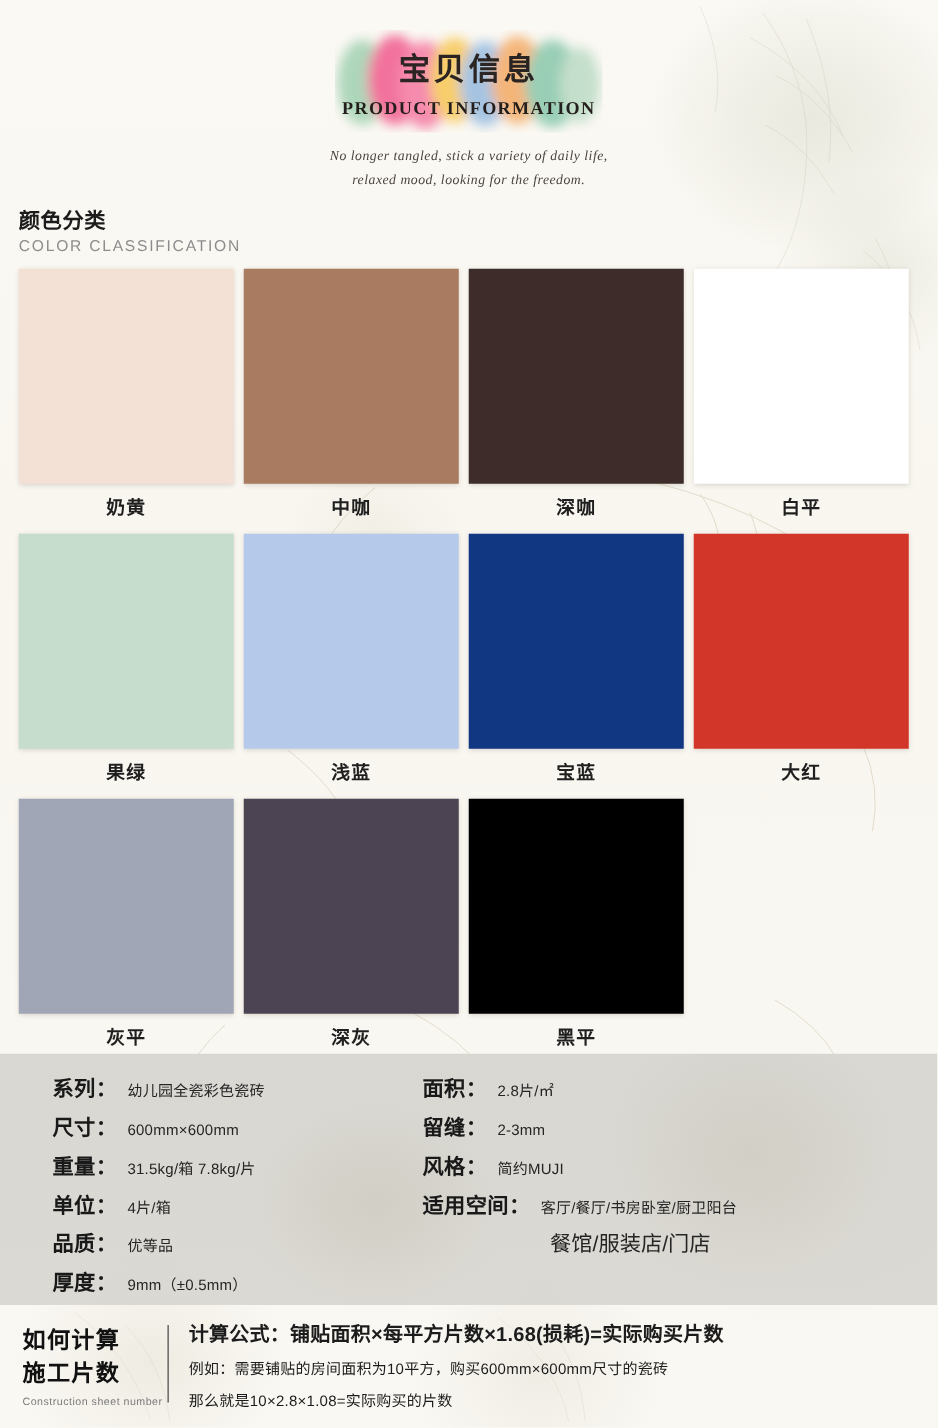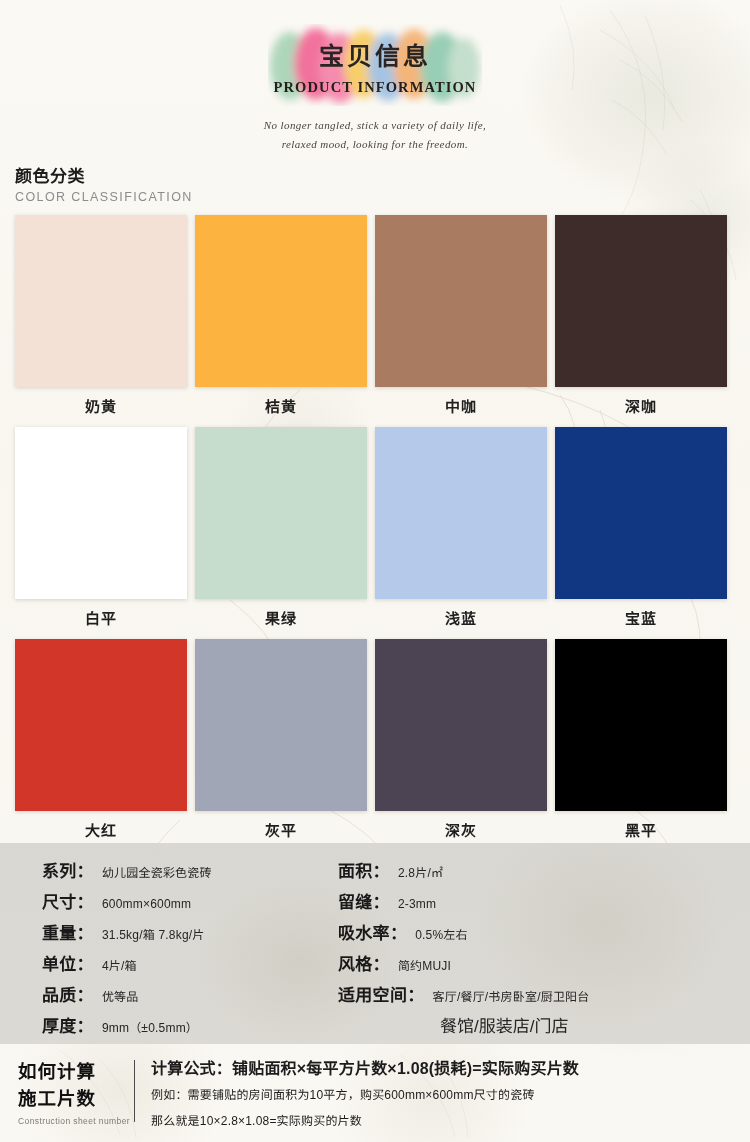--- a/index.html
+++ b/index.html
@@ -295,24 +295,20 @@
     <div class="en">COLOR CLASSIFICATION</div>
   </div>
 
   <div class="swatch-grid">
 
     <div class="swatch-cell r1">
       <div class="swatch-chip" style="background: rgb(244, 225, 214);"></div>
       <div class="swatch-label">奶黄</div>
     </div>
     <div class="swatch-cell r1">
-      <div class="swatch-chip" style="background: rgb(253, 179, 63);"></div>
-      <div class="swatch-label">桔黄</div>
-    </div>
-    <div class="swatch-cell r1">
       <div class="swatch-chip" style="background: rgb(169, 123, 97);"></div>
       <div class="swatch-label">中咖</div>
     </div>
     <div class="swatch-cell r1">
       <div class="swatch-chip" style="background: rgb(61, 44, 41);"></div>
       <div class="swatch-label">深咖</div>
     </div>
 
     <div class="swatch-cell r2">
       <div class="swatch-chip" style="background: rgb(255, 255, 255);"></div>
@@ -380,24 +376,20 @@
       </div>
 
       <div class="spec-col right">
         <div class="spec-row">
           <span class="spec-k">面积：</span>
           <span class="spec-v">2.8片/㎡</span>
         </div>
         <div class="spec-row">
           <span class="spec-k">留缝：</span>
           <span class="spec-v">2-3mm</span>
-        </div>
-        <div class="spec-row">
-          <span class="spec-k">吸水率：</span>
-          <span class="spec-v">0.5%左右</span>
         </div>
         <div class="spec-row">
           <span class="spec-k">风格：</span>
           <span class="spec-v">简约MUJI</span>
         </div>
         <div class="spec-row">
           <span class="spec-k">适用空间：</span>
           <span class="spec-v">客厅/餐厅/书房卧室/厨卫阳台</span>
         </div>
         <div class="spec-cont">餐馆/服装店/门店</div>
@@ -407,19 +399,19 @@
   </div>
 
   <div class="calc">
     <div class="calc-left">
       <div class="l1">如何计算</div>
       <div class="l2">施工片数</div>
       <div class="l3">Construction sheet number</div>
     </div>
     <div class="calc-divider"></div>
     <div class="calc-right">
-      <div class="calc-line bold">计算公式：铺贴面积×每平方片数×1.08(损耗)=实际购买片数</div>
+      <div class="calc-line bold">计算公式：铺贴面积×每平方片数×1.68(损耗)=实际购买片数</div>
       <div class="calc-line reg">例如：需要铺贴的房间面积为10平方，购买600mm×600mm尺寸的瓷砖</div>
       <div class="calc-line reg">那么就是10×2.8×1.08=实际购买的片数</div>
     </div>
   </div>
 
 </div>
 
 </body></html>

